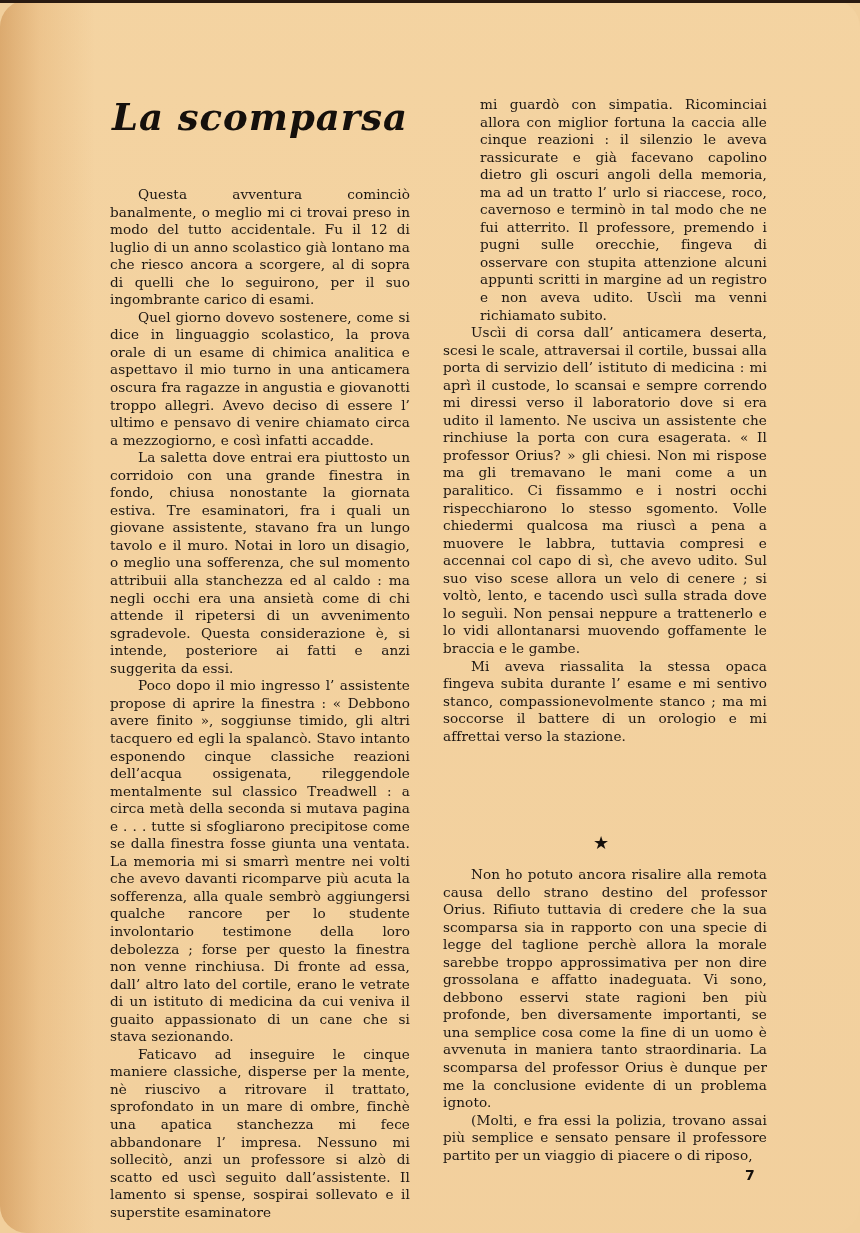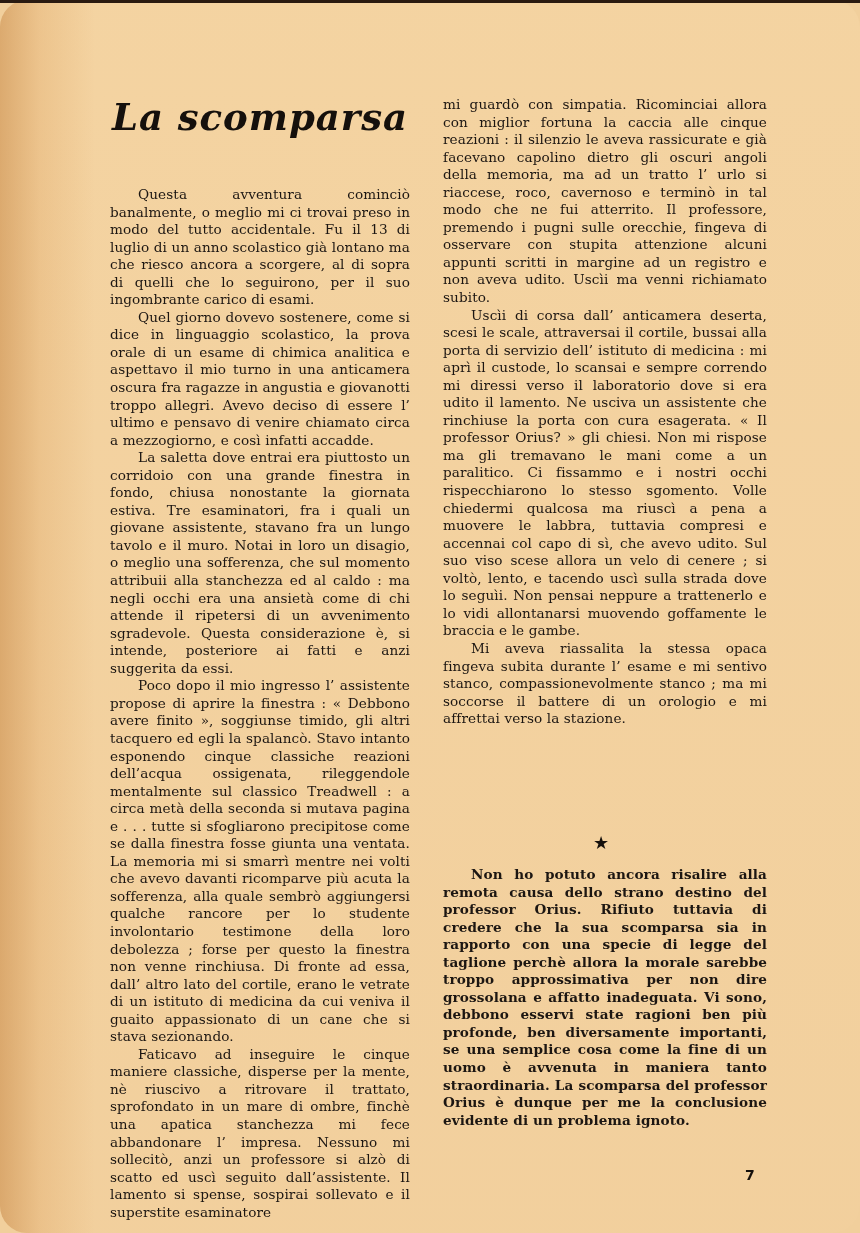--- a/index.html
+++ b/index.html
@@ -27,53 +27,54 @@
   .col-right { left: 443px; width: 324px; }
   .title {
     position: absolute; left: 110px; top: 92px; width: 300px;
     font-family: "DejaVu Serif", "Liberation Serif", serif;
     font-style: italic; font-weight: bold; text-align: center;
     font-size: 37px; line-height: 50px; color: #15100c; letter-spacing: 1px;
   }
   .title span { display:block; }
   .title .l2 { margin-left: -14px; }
   p { margin: 0; text-indent: 28px; }
-  p.noindent { text-indent: 0; }
+  p.noindent { text-indent: 0; margin-left: 37px; }
   .star {
     position: absolute; left: 593px; top: 832px; font-size: 18px; color: #15100c;
   }
   .page-number {
     position: absolute; left: 745px; top: 1167px; font-size: 14px; font-weight: bold; color: #15100c;
     font-family: "DejaVu Sans", sans-serif;
   }
 </style>
 </head>
 <body>
 
 <div class="page">
   <div class="top-edge"></div>
 
   <h1 class="title" style="margin:0;">
     <span>La scomparsa</span>
   </h1>
 
   <div class="col col-left" style="top:186px;">
-    <p>Questa avventura cominciò banalmente, o meglio mi ci trovai preso in modo del tutto accidentale. Fu il 13 di luglio di un anno scolastico già lontano ma che riesco ancora a scorgere, al di sopra di quelli che lo seguirono, per il suo ingombrante carico di esami.</p>
+    <p>Questa avventura cominciò banalmente, o meglio mi ci trovai preso in modo del tutto accidentale. Fu il 12 di luglio di un anno scolastico già lontano ma che riesco ancora a scorgere, al di sopra di quelli che lo seguirono, per il suo ingombrante carico di esami.</p>
     <p>Quel giorno dovevo sostenere, come si dice in linguaggio scolastico, la prova orale di un esame di chimica analitica e aspettavo il mio turno in una anticamera oscura fra ragazze in angustia e giovanotti troppo allegri. Avevo deciso di essere l’ ultimo e pensavo di venire chiamato circa a mezzogiorno, e così infatti accadde.</p>
     <p>La saletta dove entrai era piuttosto un corridoio con una grande finestra in fondo, chiusa nonostante la giornata estiva. Tre esaminatori, fra i quali un giovane assistente, stavano fra un lungo tavolo e il muro. Notai in loro un disagio, o meglio una sofferenza, che sul momento attribuii alla stanchezza ed al caldo : ma negli occhi era una ansietà come di chi attende il ripetersi di un avvenimento sgradevole. Questa considerazione è, si intende, posteriore ai fatti e anzi suggerita da essi.</p>
     <p>Poco dopo il mio ingresso l’ assistente propose di aprire la finestra : « Debbono avere finito », soggiunse timido, gli altri tacquero ed egli la spalancò. Stavo intanto esponendo cinque classiche reazioni dell’acqua ossigenata, rileggendole mentalmente sul classico Treadwell : a circa metà della seconda si mutava pagina e . . . tutte si sfogliarono precipitose come se dalla finestra fosse giunta una ventata. La memoria mi si smarrì mentre nei volti che avevo davanti ricomparve più acuta la sofferenza, alla quale sembrò aggiungersi qualche rancore per lo studente involontario testimone della loro debolezza ; forse per questo la finestra non venne rinchiusa. Di fronte ad essa, dall’ altro lato del cortile, erano le vetrate di un istituto di medicina da cui veniva il guaito appassionato di un cane che si stava sezionando.</p>
     <p>Faticavo ad inseguire le cinque maniere classiche, disperse per la mente, nè riuscivo a ritrovare il trattato, sprofondato in un mare di ombre, finchè una apatica stanchezza mi fece abbandonare l’ impresa. Nessuno mi sollecitò, anzi un professore si alzò di scatto ed uscì seguito dall’assistente. Il lamento si spense, sospirai sollevato e il superstite esaminatore</p>
   </div>
 
   <div class="col col-right" style="top:96px;">
     <p class="noindent">mi guardò con simpatia. Ricominciai allora con miglior fortuna la caccia alle cinque reazioni : il silenzio le aveva rassicurate e già facevano capolino dietro gli oscuri angoli della memoria, ma ad un tratto l’ urlo si riaccese, roco, cavernoso e terminò in tal modo che ne fui atterrito. Il professore, premendo i pugni sulle orecchie, fingeva di osservare con stupita attenzione alcuni appunti scritti in margine ad un registro e non aveva udito. Uscìi ma venni richiamato subito.</p>
     <p>Uscìi di corsa dall’ anticamera deserta, scesi le scale, attraversai il cortile, bussai alla porta di servizio dell’ istituto di medicina : mi aprì il custode, lo scansai e sempre correndo mi diressi verso il laboratorio dove si era udito il lamento. Ne usciva un assistente che rinchiuse la porta con cura esagerata. « Il professor Orius? » gli chiesi. Non mi rispose ma gli tremavano le mani come a un paralitico. Ci fissammo e i nostri occhi rispecchiarono lo stesso sgomento. Volle chiedermi qualcosa ma riuscì a pena a muovere le labbra, tuttavia compresi e accennai col capo di sì, che avevo udito. Sul suo viso scese allora un velo di cenere ; si voltò, lento, e tacendo uscì sulla strada dove lo seguìi. Non pensai neppure a trattenerlo e lo vidi allontanarsi muovendo goffamente le braccia e le gambe.</p>
     <p>Mi aveva riassalita la stessa opaca fingeva subita durante l’ esame e mi sentivo stanco, compassionevolmente stanco ; ma mi soccorse il battere di un orologio e mi affrettai verso la stazione.</p>
   </div>
 
   <div class="star">★</div>
 
-  <div class="col col-right" style="top:866px;font-weight:bold;">
+  <div class="col col-right" style="top:866px;">
     <p>Non ho potuto ancora risalire alla remota causa dello strano destino del professor Orius. Rifiuto tuttavia di credere che la sua scomparsa sia in rapporto con una specie di legge del taglione perchè allora la morale sarebbe troppo approssimativa per non dire grossolana e affatto inadeguata. Vi sono, debbono esservi state ragioni ben più profonde, ben diversamente importanti, se una semplice cosa come la fine di un uomo è avvenuta in maniera tanto straordinaria. La scomparsa del professor Orius è dunque per me la conclusione evidente di un problema ignoto.</p>
+    <p>(Molti, e fra essi la polizia, trovano assai più semplice e sensato pensare il professore partito per un viaggio di piacere o di riposo,</p>
   </div>
 
   <div class="page-number">7</div>
 </div>
 
 </body></html>

